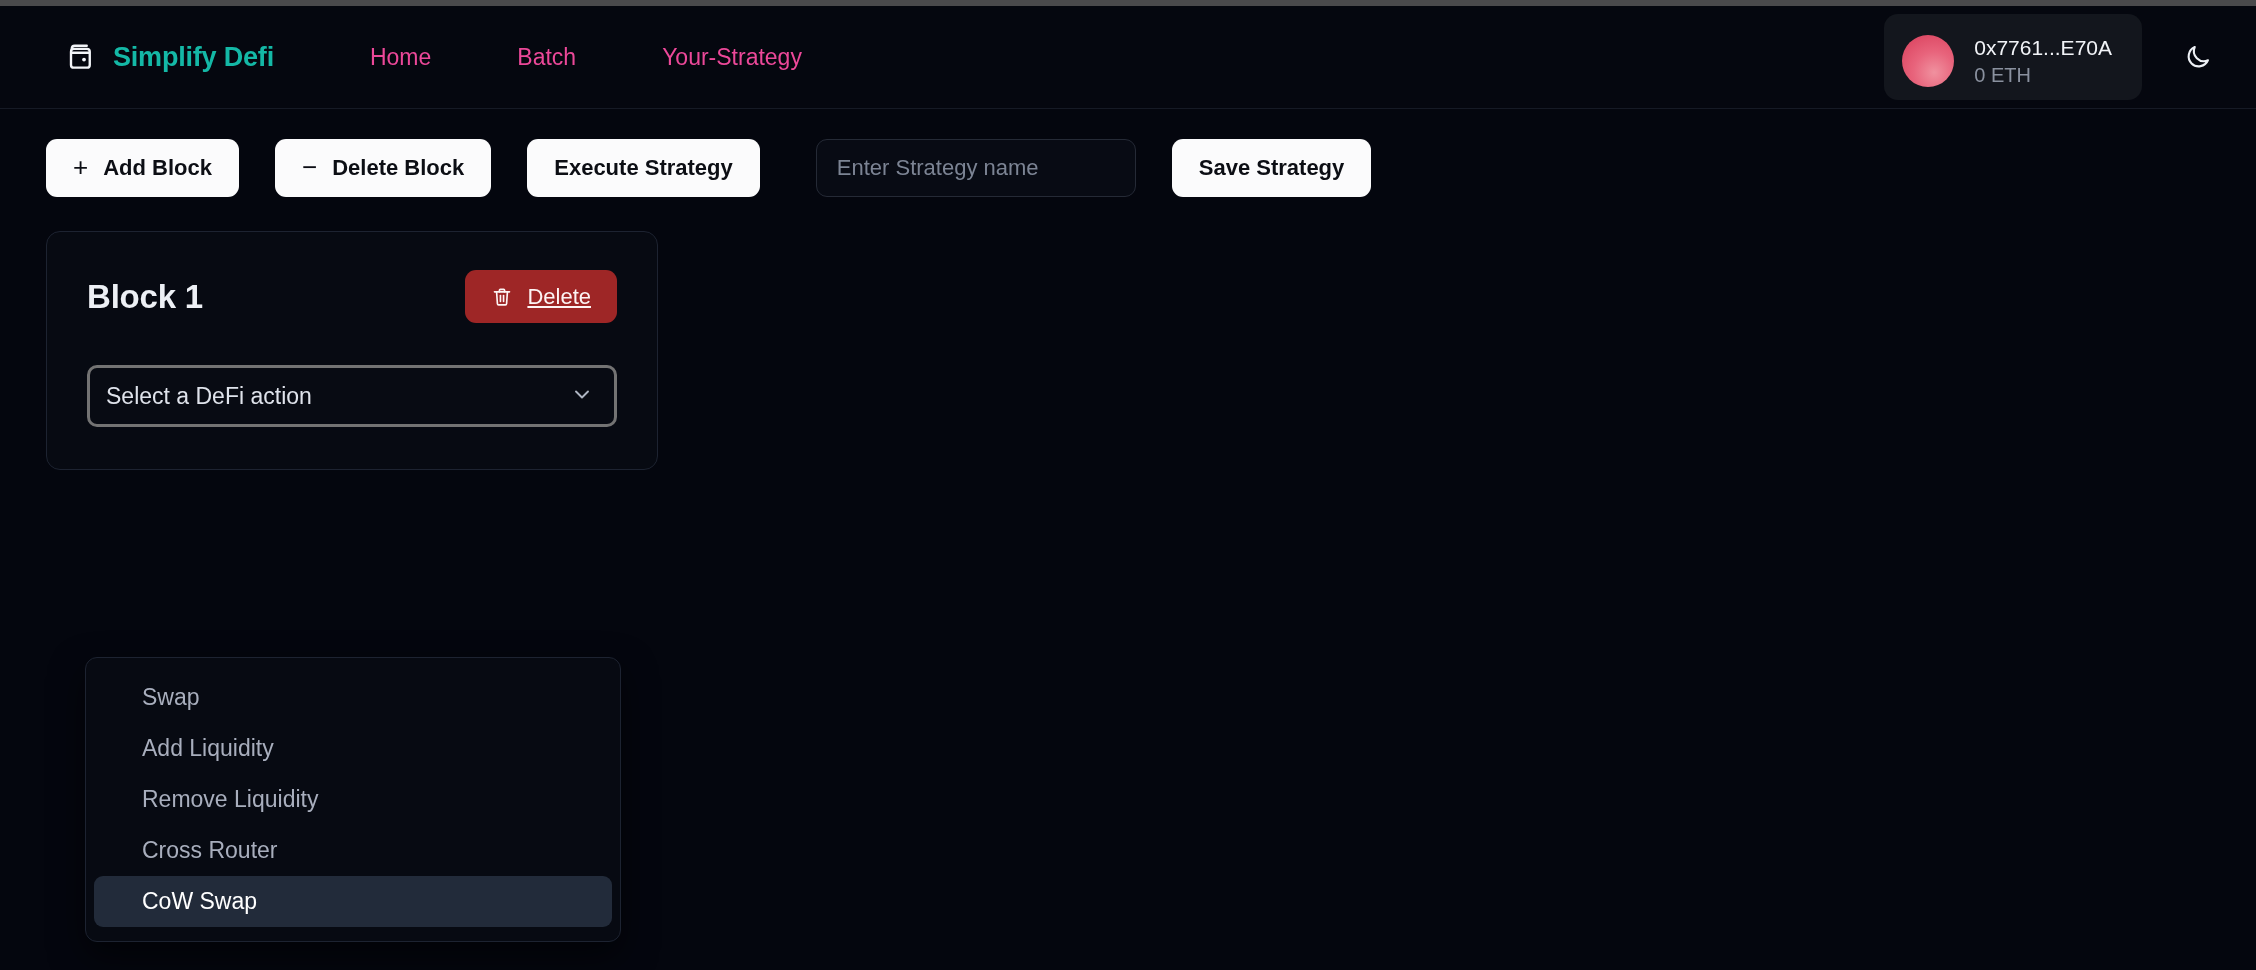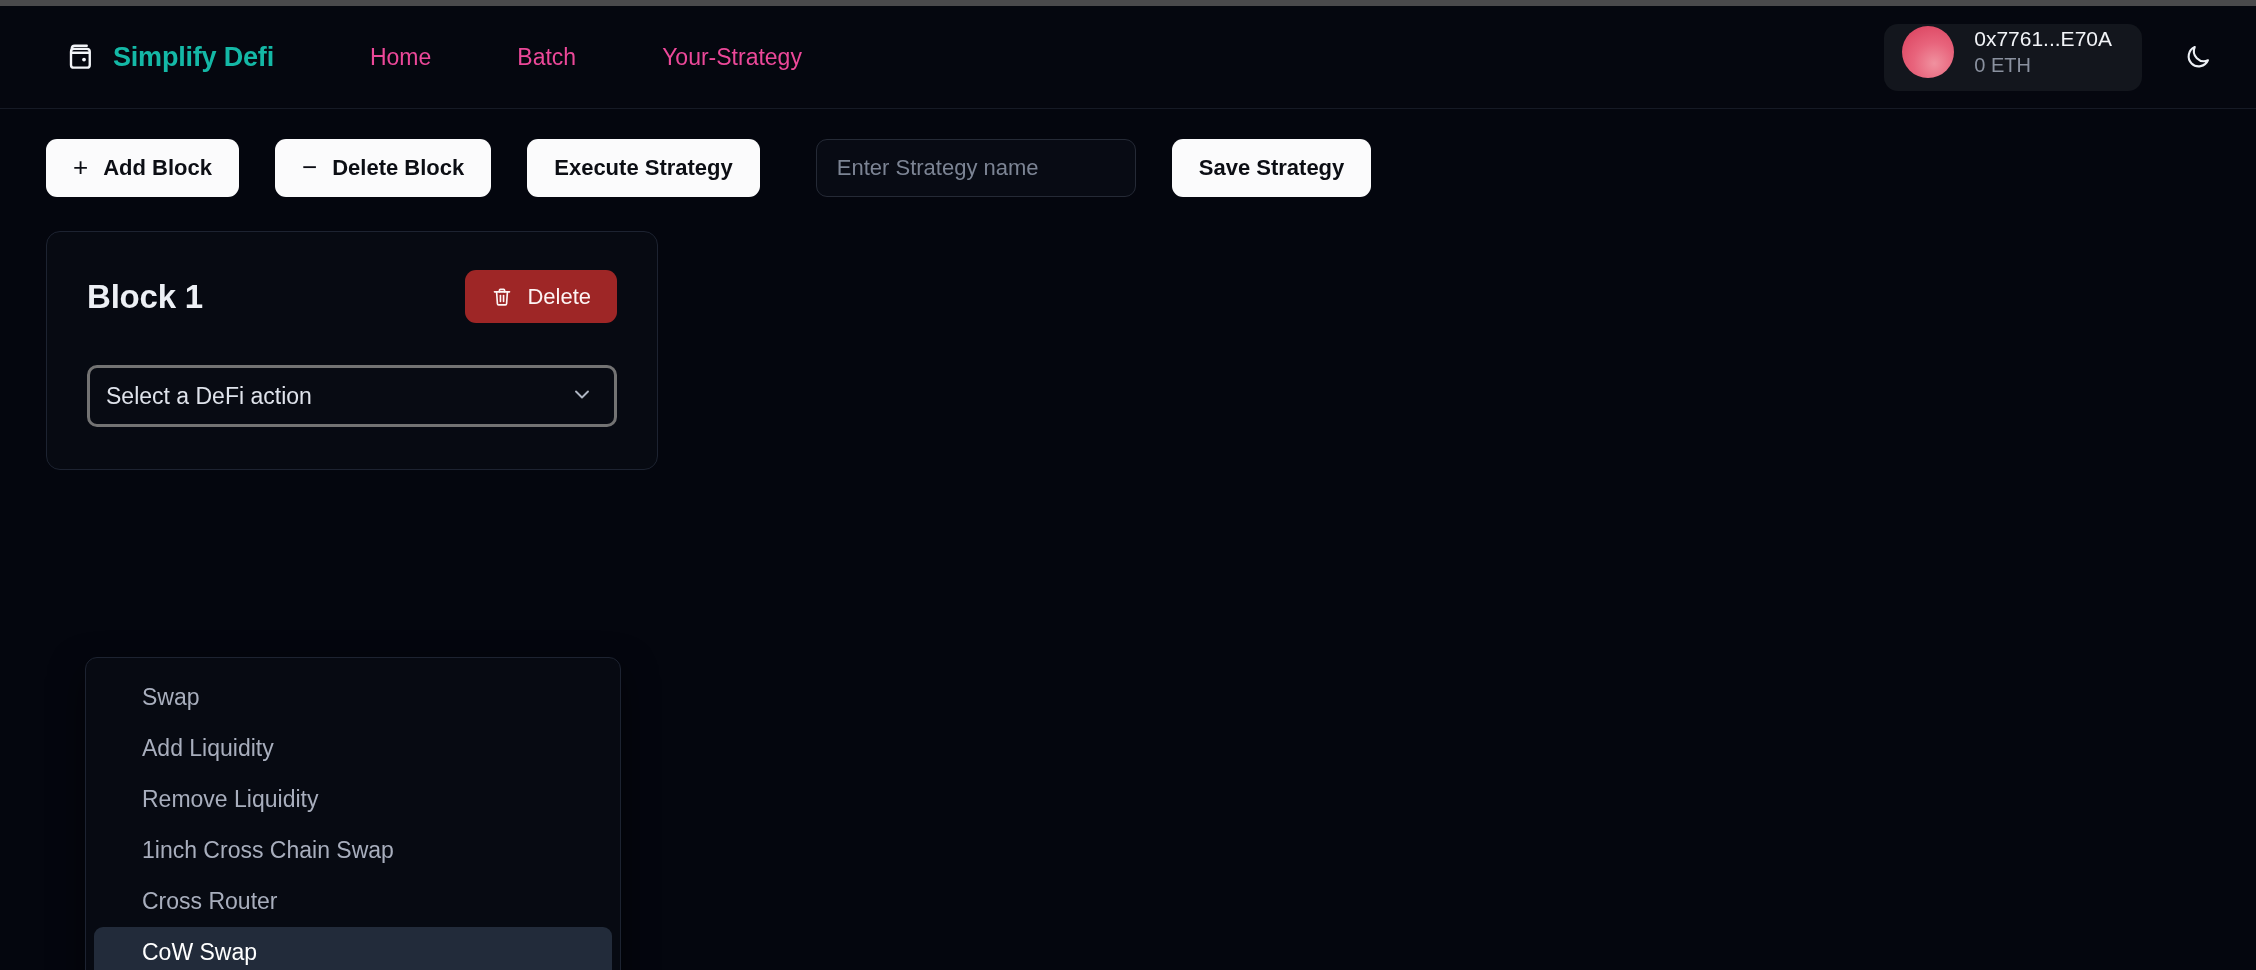--- a/index.html
+++ b/index.html
@@ -88,21 +88,21 @@
     align-items: center;
     gap: 36px;
   }
 
   .wallet-pill {
     display: flex;
     align-items: center;
     gap: 20px;
     background: #13161d;
     border-radius: 14px;
-    padding: 2px 30px 13px 18px;
+    padding: 21px 30px 13px 18px;
     cursor: pointer;
   }
 
   .avatar {
     width: 52px;
     height: 52px;
     border-radius: 50%;
     flex: 0 0 auto;
     background: radial-gradient(circle at 62% 72%, #f0919f 0%, #e8647c 42%, #d83c59 100%);
   }
@@ -211,20 +211,21 @@
     border-radius: 11px;
     height: 53px;
     padding: 0 26px;
     font-family: "Liberation Sans", sans-serif;
     font-size: 22px;
     display: inline-flex;
     align-items: center;
     gap: 14px;
     cursor: pointer;
     white-space: nowrap;
+    text-decoration: underline;
   }
   .btn-delete svg { display: block; }
 
   .select-box {
     margin-top: 42px;
     height: 62px;
     background: #080b13;
     border: 3px solid #737373;
     border-radius: 10px;
     display: flex;
@@ -363,20 +364,19 @@
             <path d="M6 9.5l6 6 6-6"></path>
           </svg>
         </span>
       </div>
     </div>
 
     <div class="dropdown">
       <div class="dd-option">Swap</div>
       <div class="dd-option">Add Liquidity</div>
       <div class="dd-option">Remove Liquidity</div>
-      <div class="dd-option">1inch Cross Chain Swap</div>
       <div class="dd-option">Cross Router</div>
       <div class="dd-option is-active">CoW Swap</div>
 
     </div>
 
   </div>
 </div>
 
 </body></html>

